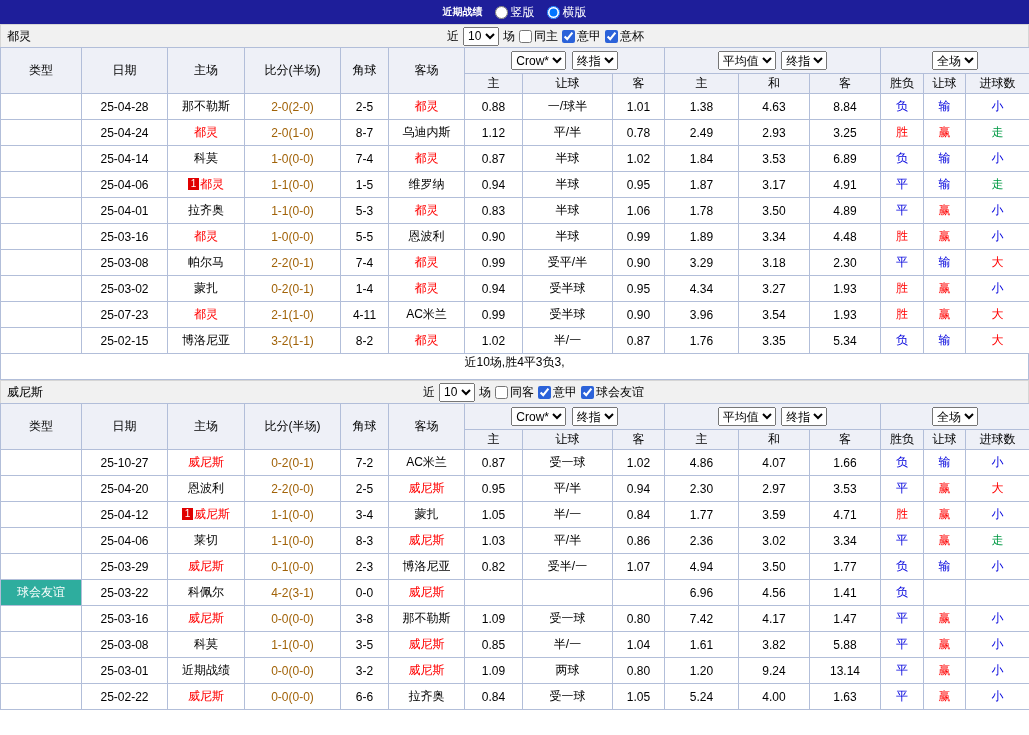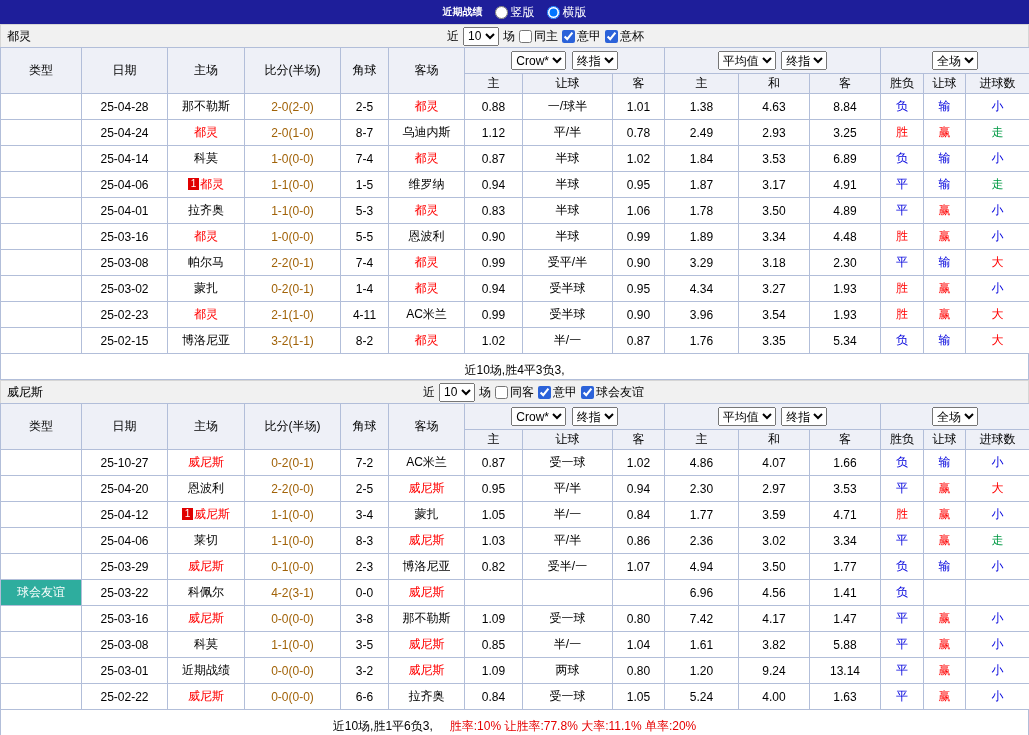--- a/index.html
+++ b/index.html
@@ -80,21 +80,21 @@
     width:11px;
     height:12px;
     margin-right:1px;
     vertical-align:1px;
   }
   .summary {
     height:26px;
     border:1px solid #b2bed9;
     border-top:none;
     display:flex;
-    align-items:flex-end;
+    align-items:flex-start;
     justify-content:center;
     gap:17px;
     background:#fff;
   }
   .summary .stats { color:#e60000; }
 </style>
 </head>
 <body>
 
 <div class="topbar">
@@ -313,21 +313,21 @@
           <td>0.95</td>
           <td>4.34</td>
           <td>3.27</td>
           <td>1.93</td>
           <td style="color: rgb(255, 0, 0);">胜</td>
           <td style="color: rgb(255, 0, 0);">赢</td>
           <td style="color: rgb(0, 0, 221);">小</td>
         </tr>
         <tr>
           <td class="league">意甲</td>
-          <td>25-02-23</td>
+          <td>25-07-23</td>
           <td><span class="focus">都灵</span></td>
           <td class="score">2-1(1-0)</td>
           <td>4-11</td>
           <td><span>AC米兰</span></td>
           <td>0.99</td>
           <td>受半球</td>
           <td>0.90</td>
           <td>3.96</td>
           <td>3.54</td>
           <td>1.93</td>
@@ -599,17 +599,13 @@
           <td>5.24</td>
           <td>4.00</td>
           <td>1.63</td>
           <td style="color: rgb(0, 0, 221);">平</td>
           <td style="color: rgb(255, 0, 0);">赢</td>
           <td style="color: rgb(0, 0, 221);">小</td>
         </tr>
       </tbody>
   </table>
 
-  <div class="summary">
-    <span>近10场,胜1平6负3,</span>
-    <span class="stats">胜率:10% 让胜率:77.8% 大率:11.1% 单率:20%</span>
-  </div>
 </div>
 
 </body></html>

